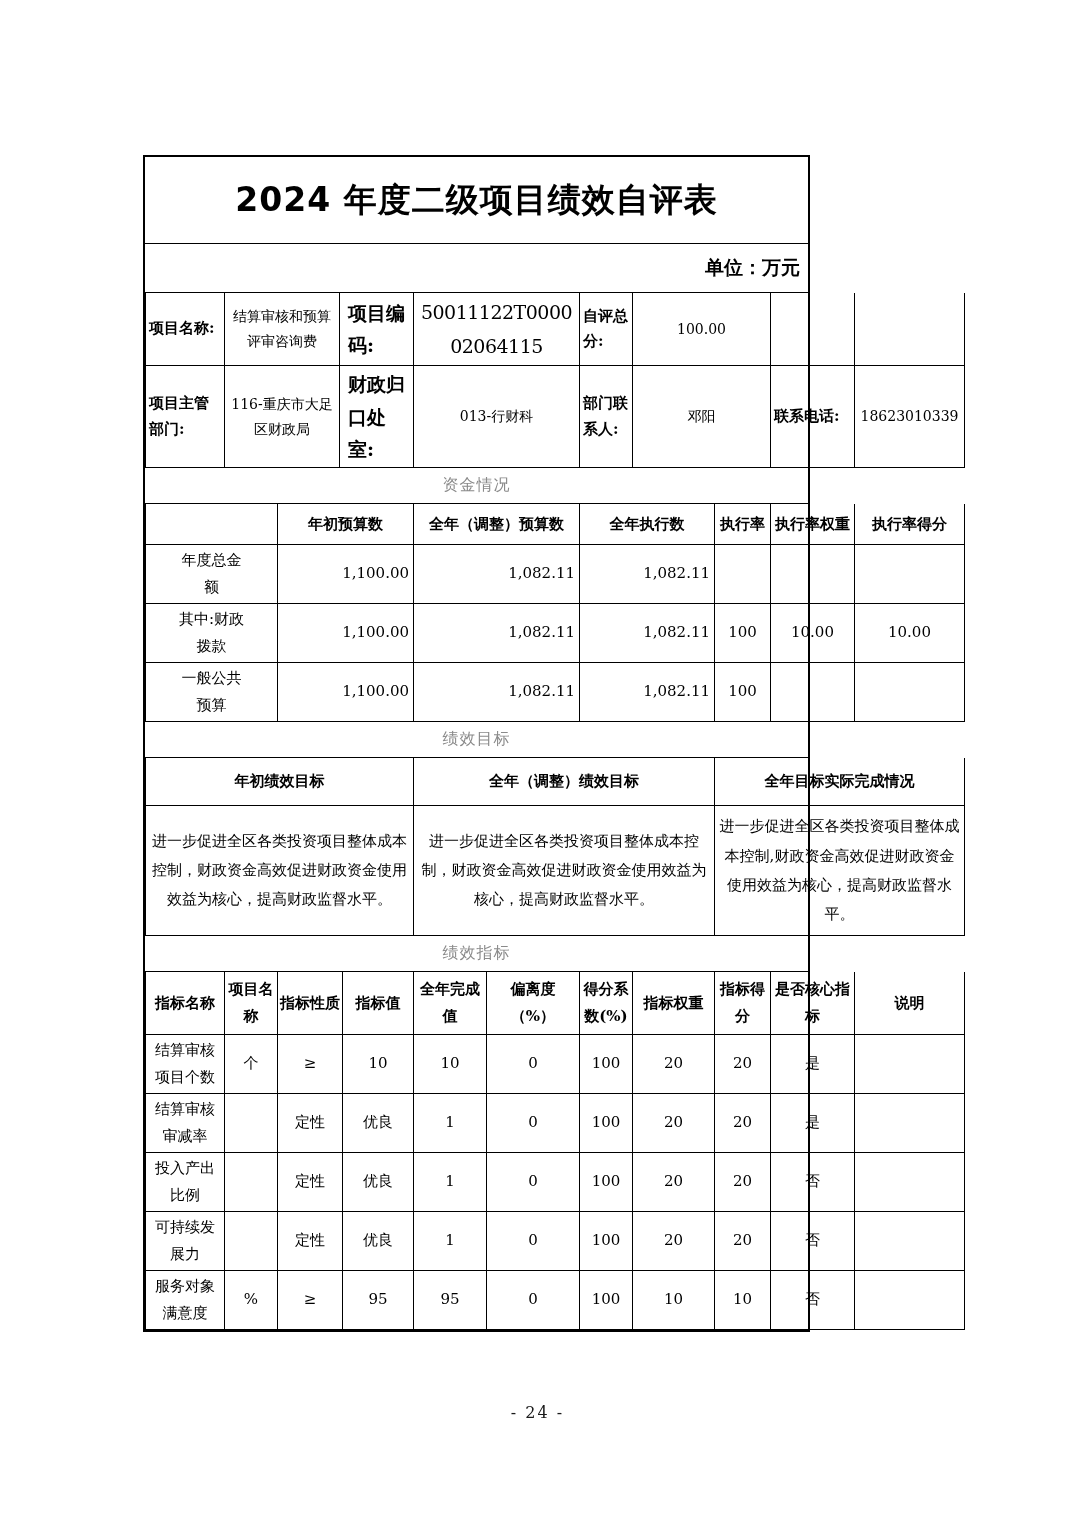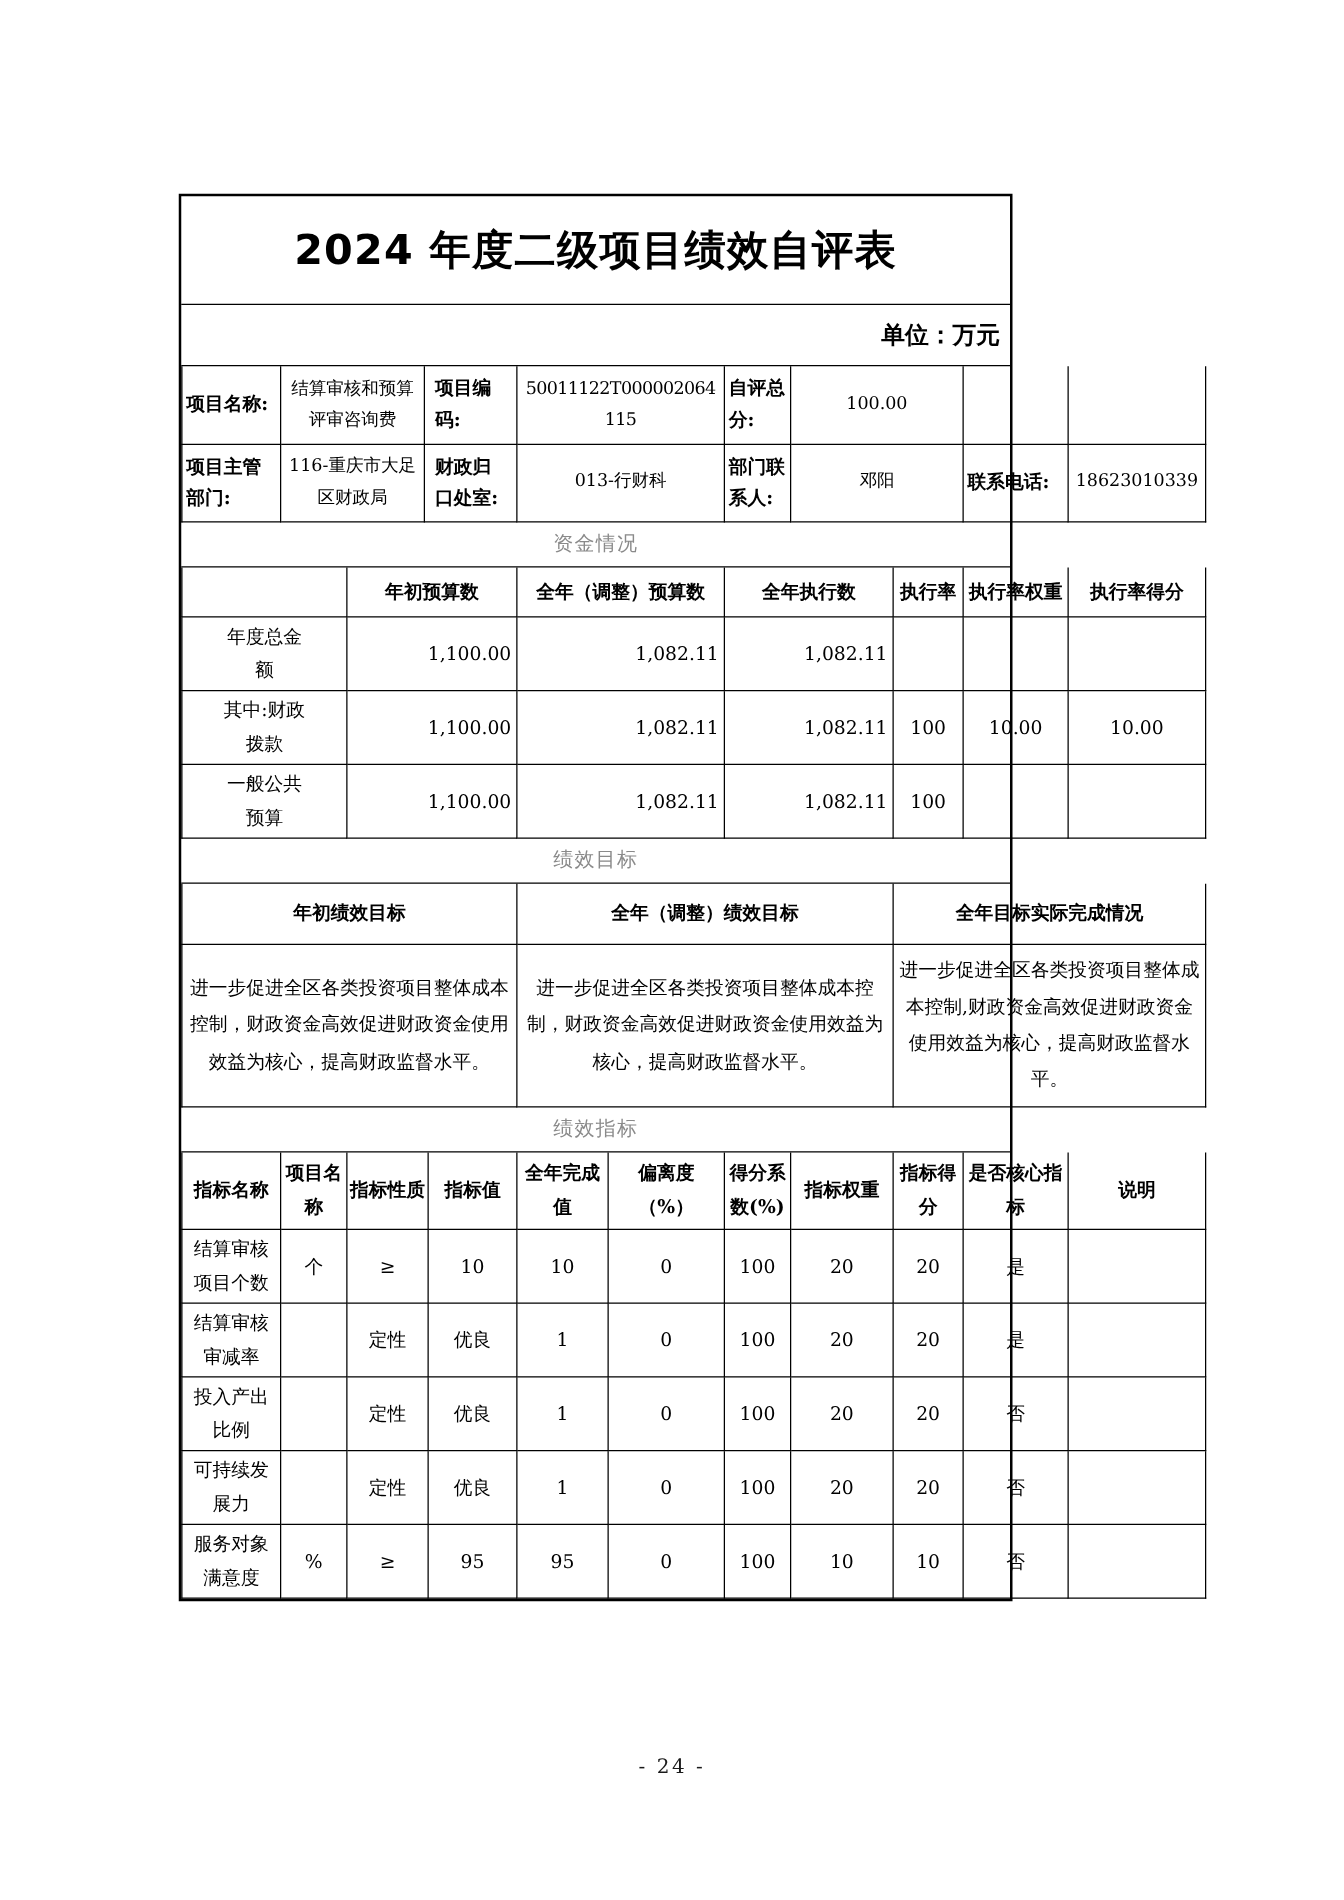--- a/index.html
+++ b/index.html
@@ -32,24 +32,24 @@
   td,th{
     border:1px solid #000;border-top:none;
     padding:2px 4px;font-size:15px;line-height:1.8;
     text-align:center;vertical-align:middle;word-break:break-all;
     font-weight:normal;box-sizing:border-box;
   }
   th{font-weight:bold;padding:2px;}
   
   .t-info td{height:62px;font-size:14px;}
   td.label{text-align:left;font-weight:bold;padding:2px 3px;font-size:15px;line-height:1.7;}
-  td.label-narrow{text-align:left;font-weight:bold;padding:2px 8px;font-size:15px;line-height:1.7;}
-  td.code{font-size:14px;letter-spacing:-0.5px;}
-  
-  .t-fund thead th{height:40px;}
+  td.label-narrow{text-align:left;font-weight:bold;padding:2px 8px;font-size:19px;line-height:1.7;}
+  td.code{font-size:19px;letter-spacing:-0.5px;}
+  
+  .t-fund thead th{height:40px;font-family:Liberation Serif, serif;}
   .t-fund tbody td{height:58px;}
   td.flabel{padding:2px 30px;}
   td.num{text-align:right;}
   
   .t-goal thead th{height:48px;}
   .t-goal tbody td{height:116px;}
   td.goal{padding:6px 4px;font-size:15px;line-height:1.95;}
   
   .t-ind thead th{height:62px;}
   .t-ind tbody td{height:56px;}

